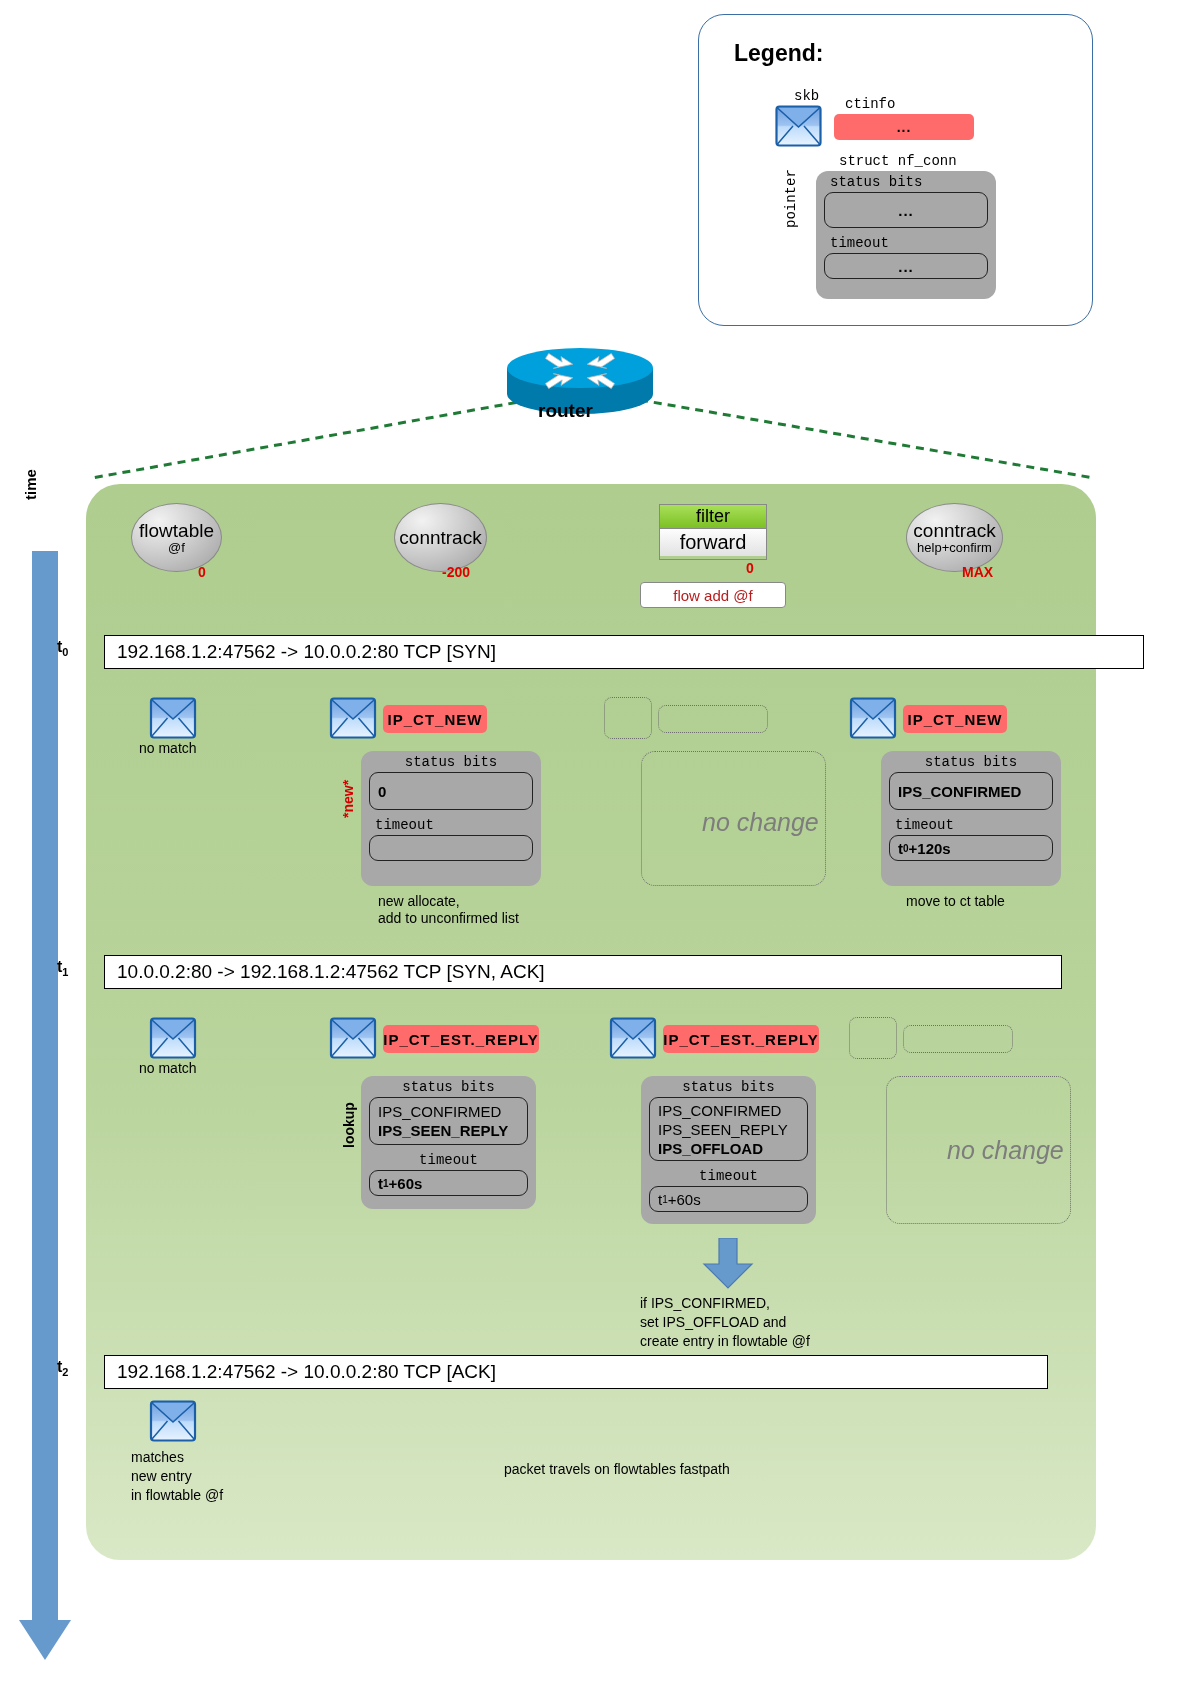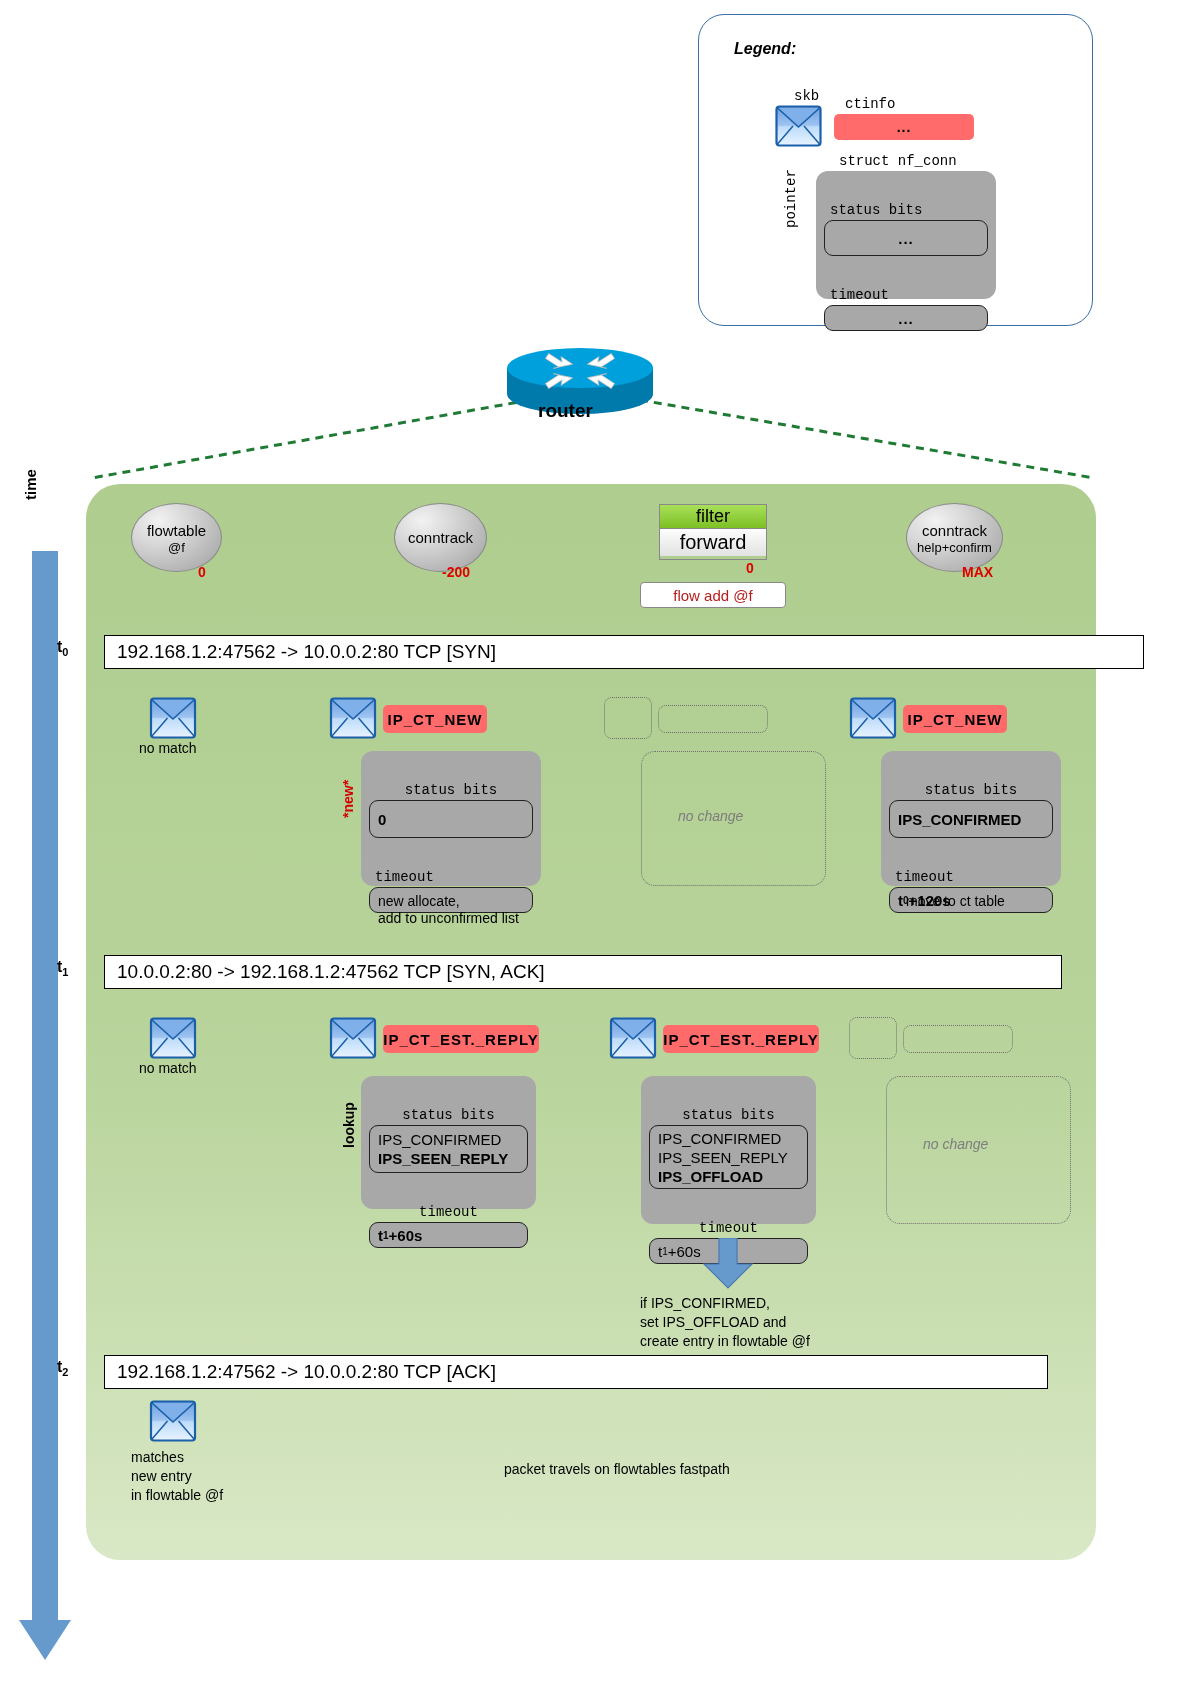--- a/index.html
+++ b/index.html
@@ -10,37 +10,37 @@
     font-family:"Liberation Sans", sans-serif;
     overflow:hidden;
   }
   .abs { position:absolute; }
 
   
   #legend-box {
     left:698px; top:14px; width:395px; height:312px;
     border:1.5px solid #3b6ea5; border-radius:26px; background:#fff;
   }
-  #legend-title { left:734px; top:40px; font-size:16px; font-weight:bold; color:#000;font-style:italic; }
+  #legend-title { left:734px; top:40px; font-size:23px; font-weight:bold; color:#000; }
 
   
   .env { position:absolute; }
   .env svg { display:block; }
 
   .ctinfo-box {
     background:#ff6b6b; border-radius:5px; color:#000;
     font-weight:bold; font-size:14px; display:flex; align-items:center;
     justify-content:center; letter-spacing:1px;
   }
   .nfconn {
     background:#a8a8a8; border-radius:12px;
   }
   .nfconn .fieldlabel {
     font-family:"Liberation Mono", monospace; font-size:14px; color:#000;
-    padding-left:14px; padding-top:3px;margin-top:28px;
+    padding-left:14px; padding-top:3px;
   }
   .nfconn .fieldbox {
     border:1.5px solid #222; border-radius:9px; background:#a8a8a8;
     margin:2px 8px 4px 8px; display:flex; align-items:center;
     font-size:15px; color:#000; padding:3px 8px; min-height:26px;
   }
   .fieldbox.center { justify-content:center; font-weight:bold; letter-spacing:1px;}
 
   .caplabel { font-family:"Liberation Mono", monospace; font-size:14px; color:#000; }
 
@@ -67,21 +67,21 @@
   .tlabel sub { font-size:11px; }
 
   
   .ellipse {
     border-radius:50%;
     background:radial-gradient(ellipse at 30% 25%, #f2f2f2 0%, #d6d6d6 35%, #9e9e9e 100%);
     border:1px solid #8a8a8a;
     display:flex; flex-direction:column; align-items:center; justify-content:center;
     text-align:center; color:#000;
   }
-  .ellipse .n1 { font-size:15px; line-height:20px;}
+  .ellipse .n1 { font-size:19px; line-height:20px;}
   .ellipse .n2 { font-size:13px; line-height:14px;}
   .redval { color:#e00000; font-weight:bold; font-size:14px; }
 
   .filterbox { border:1px solid #888; }
   .filterbox .hdr {
     background:linear-gradient(180deg,#a8e05a 0%, #7dc024 100%);
     font-size:18px; text-align:center; color:#000; border-bottom:1px solid #888; padding:1px 0;
   }
   .filterbox .bdy {
     background:linear-gradient(180deg,#fdfdfd 0%, #e2e2e2 100%);
@@ -95,21 +95,21 @@
 
   
   .pkthdr {
     background:#fff; border:1.5px solid #000;
     font-size:19px; color:#000; display:flex; align-items:center;
     padding-left:12px;
   }
 
   .smalltext { font-size:14px; color:#000; line-height:17px; }
   .nochange {
-    font-size:14px; font-style:italic; color:#7d7d7d;
+    font-size:25px; font-style:italic; color:#7d7d7d;margin-left:24px;
   }
   .dashbox { border:1.2px dotted #6f6f6f; border-radius:8px; }
   .dashbox-lg { border:1.2px dotted #6f6f6f; border-radius:14px; }
 
   .redstar { color:#d40000; font-weight:bold; font-size:14px; }
   .bold { font-weight:bold; }
   svg.ovl { position:absolute; left:0; top:0; pointer-events:none; }
 </style>
 </head>
 <body>

